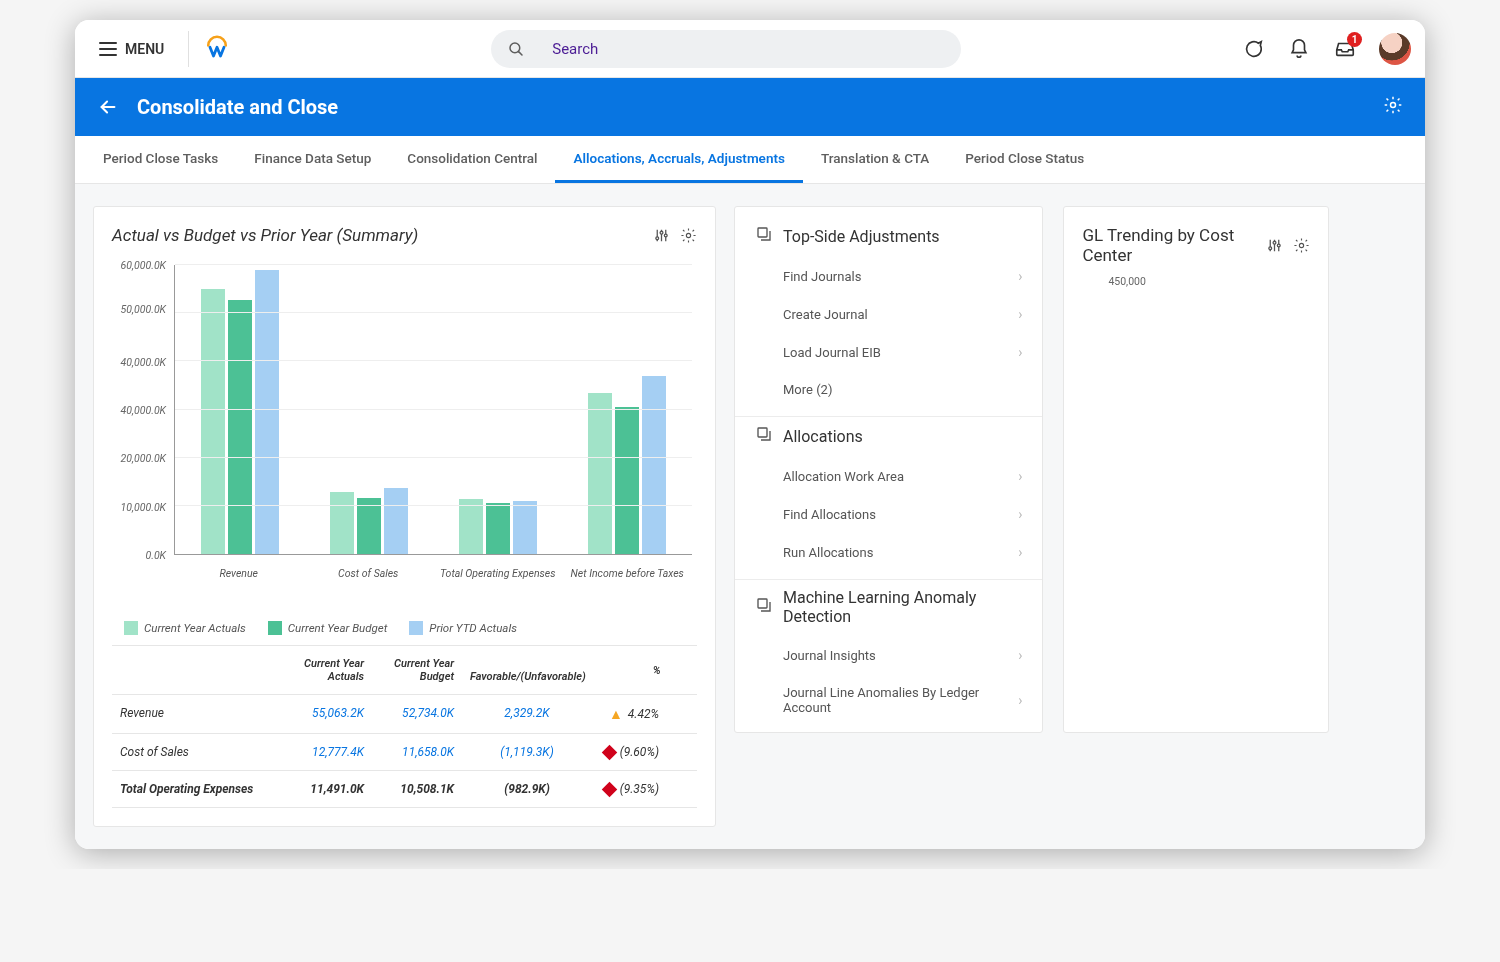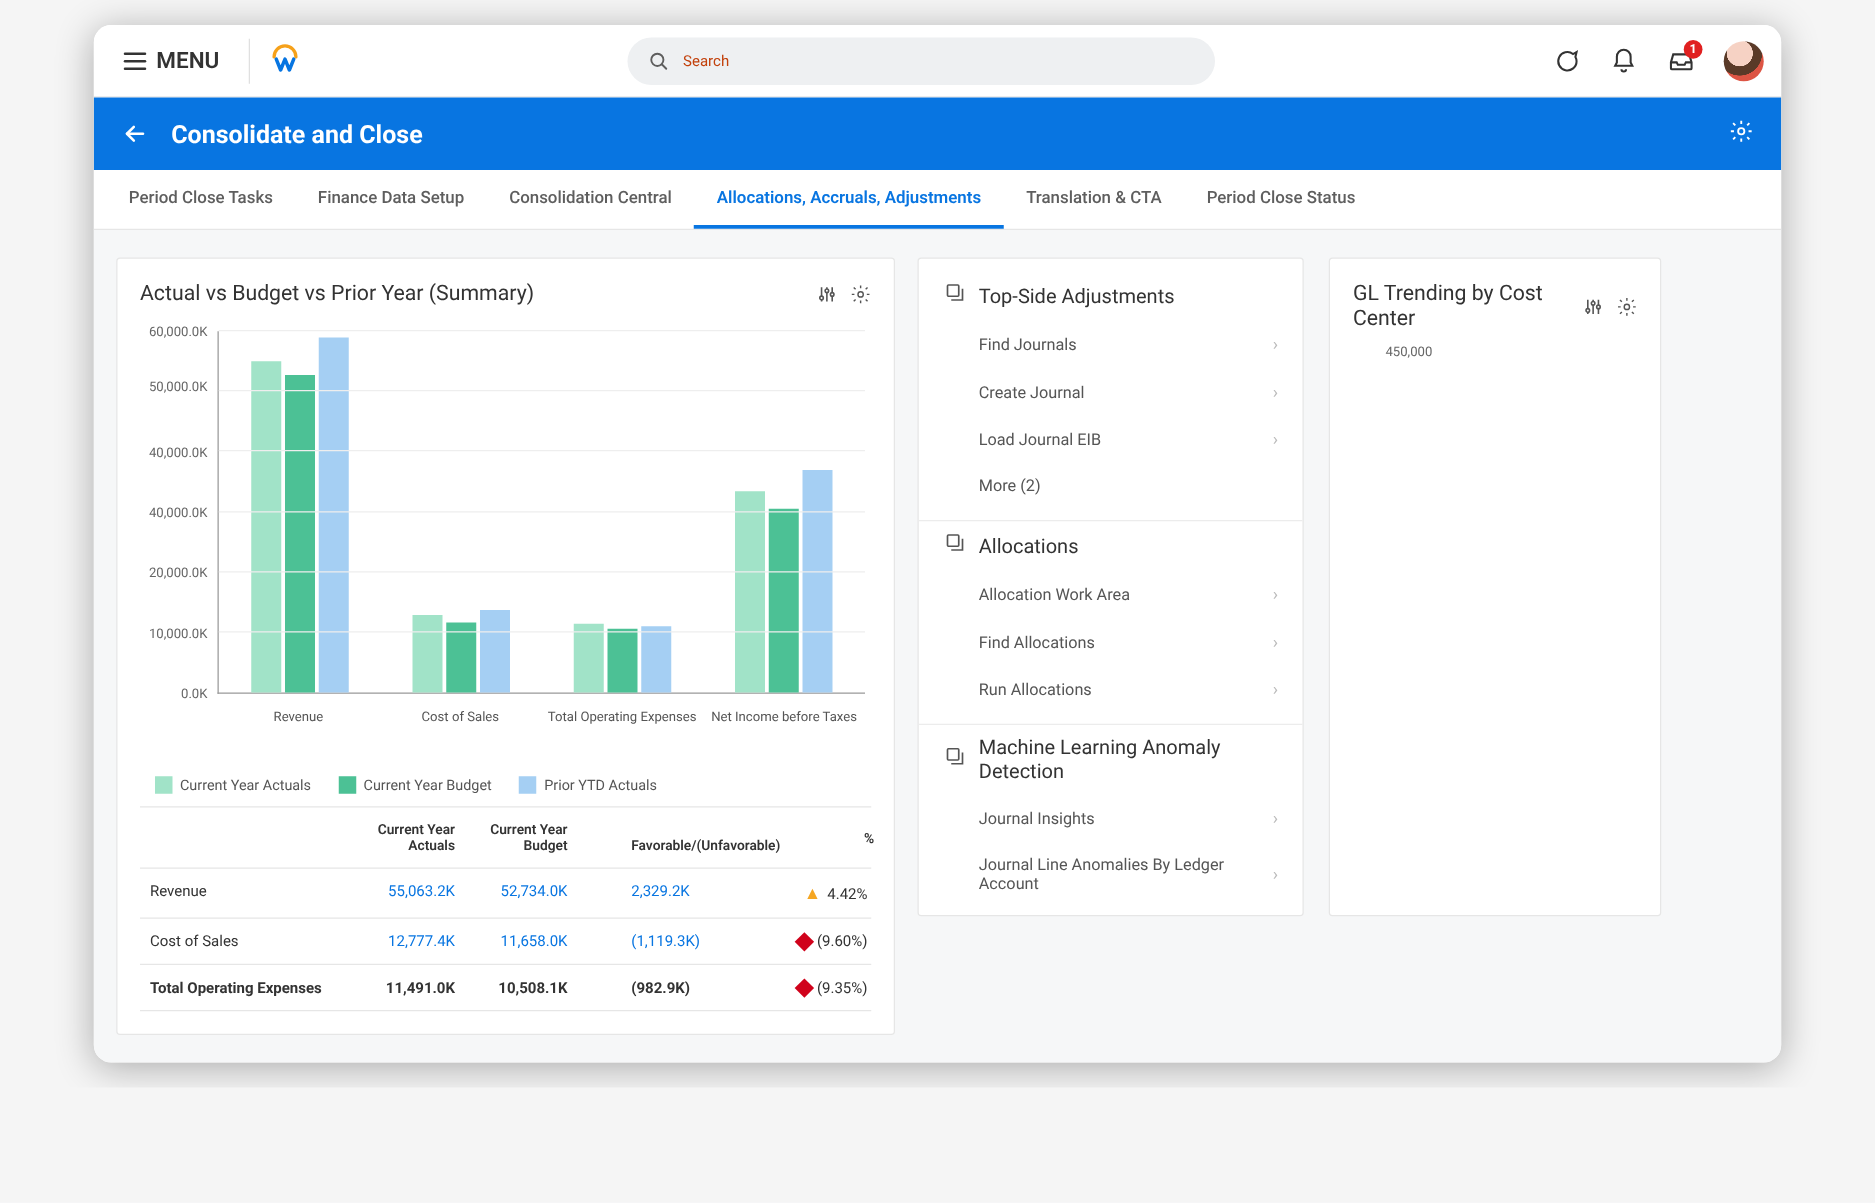--- a/index.html
+++ b/index.html
@@ -1,49 +1,49 @@
 <!DOCTYPE html>
 <html><head>
 <meta charset="utf-8">
 <style>
   * { box-sizing: border-box; margin: 0; padding: 0; }
   body { font-family: -apple-system, "Segoe UI", Roboto, Arial, sans-serif; background: #f5f5f5; color: #333; }
   .app-window { width: 1350px; margin: 20px auto; background: #fff; border-radius: 14px; overflow: hidden; box-shadow: 0 4px 30px rgba(0,0,0,0.3); }
   
   .topbar { display: flex; align-items: center; height: 58px; padding: 0 14px; border-bottom: 1px solid #e6e6e6; background:#fff; }
-  .menu-btn { display: flex; align-items: center; gap: 8px; font-weight: 600; font-size: 18px; color: #333; cursor: pointer; padding: 6px 10px; }
+  .menu-btn { display: flex; align-items: center; gap: 8px; font-weight: 600; font-size: 14px; color: #333; cursor: pointer; padding: 6px 10px; }
   .hamburger { width:18px; height:14px; display:flex; flex-direction:column; justify-content:space-between; }
   .hamburger span { height:2px; background:#333; width:100%; border-radius:1px; }
   .divider-v { width:1px; height:36px; background:#e0e0e0; margin: 0 14px; }
   .logo { width:28px; height:28px; position:relative; }
   .logo svg { width:28px; height:28px; }
   .topbar-spacer-l { flex: 0 0 260px; }
   .search { display:flex; align-items:center; width: 470px; height: 38px; background:#eef0f2; border-radius: 20px; padding: 0 16px; gap:10px; cursor:text; }
   .search svg { width:18px; height:18px; stroke:#5e5e5e; }
-  .search-input-text { color:#c2410c; font-size:12px; }
+  .search-input-text { color:#4c1d95; font-size:15px;margin-left:17px; }
   .topbar-right { margin-left:auto; display:flex; align-items:center; gap:22px; }
   .icon-btn { width:24px; height:24px; display:flex; align-items:center; justify-content:center; cursor:pointer; color:#333; position:relative; }
   .icon-btn svg { width:22px; height:22px; }
   .badge { position:absolute; top:-5px; right:-5px; background:#e02020; color:#fff; font-size:10px; font-weight:700; border-radius:8px; min-width:15px; height:15px; display:flex; align-items:center; justify-content:center; padding:0 3px; }
   .avatar { width:32px; height:32px; border-radius:50%; background: radial-gradient(circle at 40% 30%, #f6d2c4 35%, #5a3a28 36% 60%, #d54 61%); cursor:pointer; }
   
   .blue-header { background:#0875e1; color:#fff; height:58px; display:flex; align-items:center; padding:0 22px; gap:18px; }
   .back-arrow { cursor:pointer; display:flex; }
   .back-arrow svg { width:22px; height:22px; stroke:#fff; }
   .page-title { font-size:20px; font-weight:700; }
   .blue-header .gear-right { margin-left:auto; cursor:pointer; }
   .blue-header .gear-right svg { width:20px; height:20px; stroke:#fff; }
   
   .tabs { display:flex; align-items:flex-end; height:48px; background:#fff; border-bottom:1px solid #e6e6e6; padding:0 10px; gap: 0; }
   .tab { padding: 0 18px; height:48px; display:flex; align-items:center; color:#5e5e5e; font-size:13.5px; font-weight:500; cursor:pointer; border-bottom:3px solid transparent; }
   .tab.active { color:#0875e1; border-bottom-color:#0875e1; font-weight:600; }
   
   .content { background:#f6f7f8; padding:22px 18px; display:flex; gap:18px; align-items:flex-start; }
   .card { background:#fff; border:1px solid #e6e6e6; border-radius:3px; }
-  .left-col { width: 623px; }
+  .left-col { width: 623px; font-style: italic; }
   .right-col { width: 595px; display:flex; flex-direction:row; gap:20px; }
   
   .chart-card { padding:18px; }
   .card-title-row { display:flex; align-items:center; }
   .card-title { font-size:17px; font-weight:400; color:#333; }
   .card-actions { margin-left:auto; display:flex; gap:10px; align-items:center; }
   .card-actions svg { width:17px; height:17px; stroke:#555; cursor:pointer; }
   
   .chart-area { position:relative; height:360px; margin-top:10px; }
   .chart-plot { position:absolute; left:62px; right:5px; top:10px; bottom:60px; border-left:1px solid #999; border-bottom:1px solid #999; }
@@ -60,21 +60,21 @@
   .legend { display:flex; gap:22px; align-items:center; padding:6px 12px; font-size:11.5px; color:#555; }
   .legend-item { display:flex; align-items:center; gap:6px; }
   .sw { width:14px; height:14px; }
   
   .data-table { margin-top:4px; font-size:12px; border-top:1px solid #e6e6e6; }
   .dt-row { display:flex; border-bottom:1px solid #e6e6e6; }
   .dt-row > div { padding:11px 8px; }
   .dt-row .c0 { flex:0 0 170px; color:#333; }
   .dt-row .c1 { flex:0 0 90px; text-align:right; }
   .dt-row .c2 { flex:0 0 90px; text-align:right; }
-  .dt-row .c3 { flex:0 0 130px; text-align:left;margin-left:35px; }
+  .dt-row .c3 { flex:0 0 130px; text-align:center; }
   .dt-row .c4 { flex:0 0 75px; text-align:right; display:flex; justify-content:flex-end; align-items:center; gap:5px;}
   .dt-head { font-weight:600; color:#333; font-size:11px; }
   .dt-head .c1, .dt-head .c2, .dt-head .c3, .dt-head .c4 { white-space:normal; line-height:1.2; }
   .dt-head > div { display:flex; align-items:flex-end; justify-content:flex-end; }
   .dt-head .c0 { justify-content:flex-start; }
   .link-blue { color:#0875e1; }
   .row-bold .c0 { font-weight:700; }
   .row-bold .c1, .row-bold .c2, .row-bold .c3 { font-weight:700; }
   .warn-tri { color:#f5a623; font-size:14px; }
   .err-diamond { width:11px; height:11px; background:#d0021b; transform:rotate(45deg); display:inline-block; }

